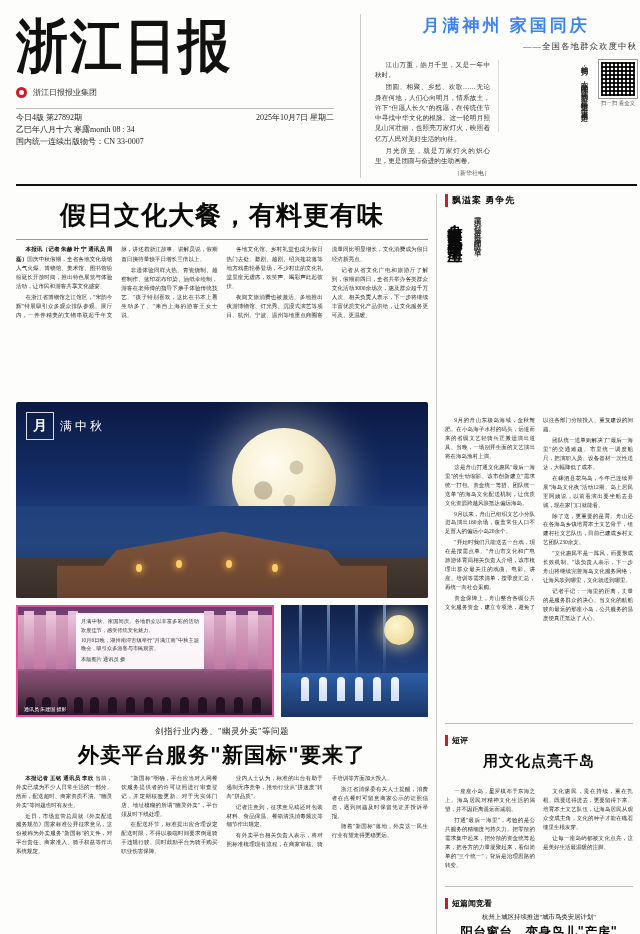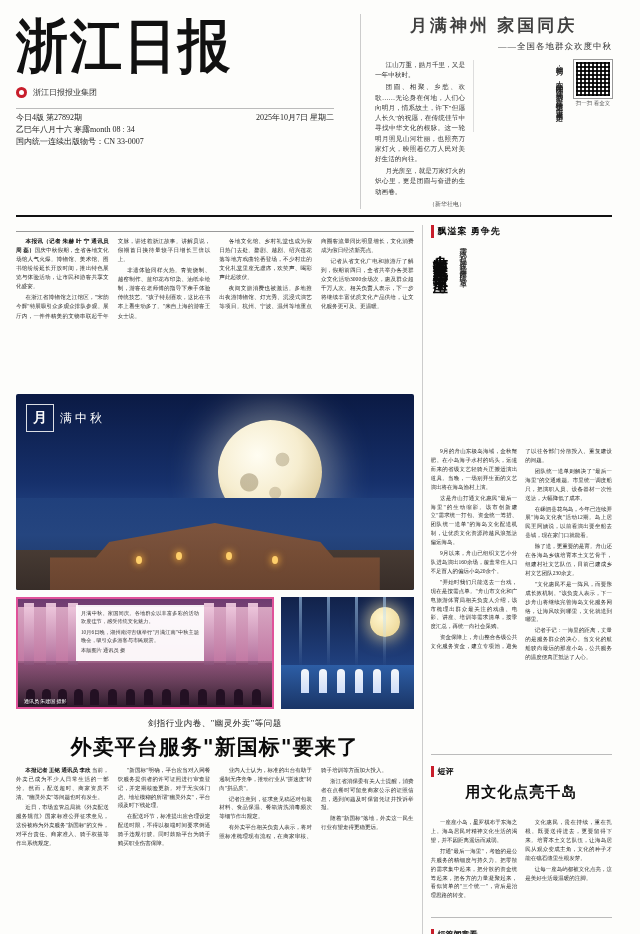--- a/index.html
+++ b/index.html
@@ -7,21 +7,21 @@
     width:640px;height:934px;
     background:#ffffff;
     font-family:"Liberation Serif", serif;
     color:#1a1a1a;
     overflow:hidden;
   }
   .page{
     position:relative;
     width:640px;height:934px;
     box-sizing:border-box;
-    padding:14px 28px 8px 16px;
+    padding:14px 3px 8px 16px;
     background:#fdfdfb;
   }
   
   .masthead{
     display:flex;
     align-items:flex-start;
     border-bottom:2px solid #111;
     padding-bottom:6px;
   }
   .mast-left{width:340px;}
@@ -64,21 +64,21 @@
     flex:1;
     padding-left:14px;
     border-left:1px solid #ccc;
     margin-left:4px;
   }
   .mr-title{
     text-align:center;
     font-size:17px;
     font-weight:bold;
     letter-spacing:3px;
-    color:#404040;
+    color:#3b82f6;
   }
   .mr-subtitle{
     text-align:right;
     font-size:8.5px;
     color:#333;
     margin-top:4px;
     letter-spacing:1px;
   }
   .mr-body{
     margin-top:7px;
@@ -409,20 +409,21 @@
           <div class="qr-cap">扫一扫 看全文</div>
         </div>
       </div>
     </div>
   </div>
 
   <div class="cols">
 
     <div class="col-main">
 
+      <div class="headline">假日文化大餐，有料更有味</div>
       <div class="rule"></div>
 
       <div class="body-cols">
         <p><span class="lead-tag">本报讯（记者 朱赫 叶 宁 通讯员 周 磊）</span><span>国庆中秋假期，全省各地文化场馆人气火爆。博物馆、美术馆、图书馆纷纷延长开放时间，推出特色展览与体验活动，让市民和游客共享文化盛宴。</span></p>
         <p>在浙江省博物馆之江馆区，"宋韵今辉"特展吸引众多观众排队参观。展厅内，一件件精美的文物串联起千年文脉，讲述着浙江故事。讲解员说，假期首日接待量较平日增长三倍以上。</p>
         <p>非遗体验同样火热。青瓷烧制、越窑制作、蓝印花布印染、油纸伞绘制，游客在老师傅的指导下亲手体验传统技艺。"孩子特别喜欢，这比在书本上看生动多了。"来自上海的游客王女士说。</p>
         <p>各地文化馆、乡村礼堂也成为假日热门去处。婺剧、越剧、绍兴莲花落等地方戏曲轮番登场，不少村庄的文化礼堂里座无虚席，欢笑声、喝彩声此起彼伏。</p>
         <p>夜间文旅消费也被激活。多地推出夜游博物馆、灯光秀、沉浸式演艺等项目。杭州、宁波、温州等地重点商圈客流量同比明显增长，文化消费成为假日经济新亮点。</p>
         <p>记者从省文化广电和旅游厅了解到，假期前四日，全省共举办各类群众文化活动3000余场次，惠及群众超千万人次。相关负责人表示，下一步将继续丰富优质文化产品供给，让文化服务更可及、更温暖。</p>
       </div>

